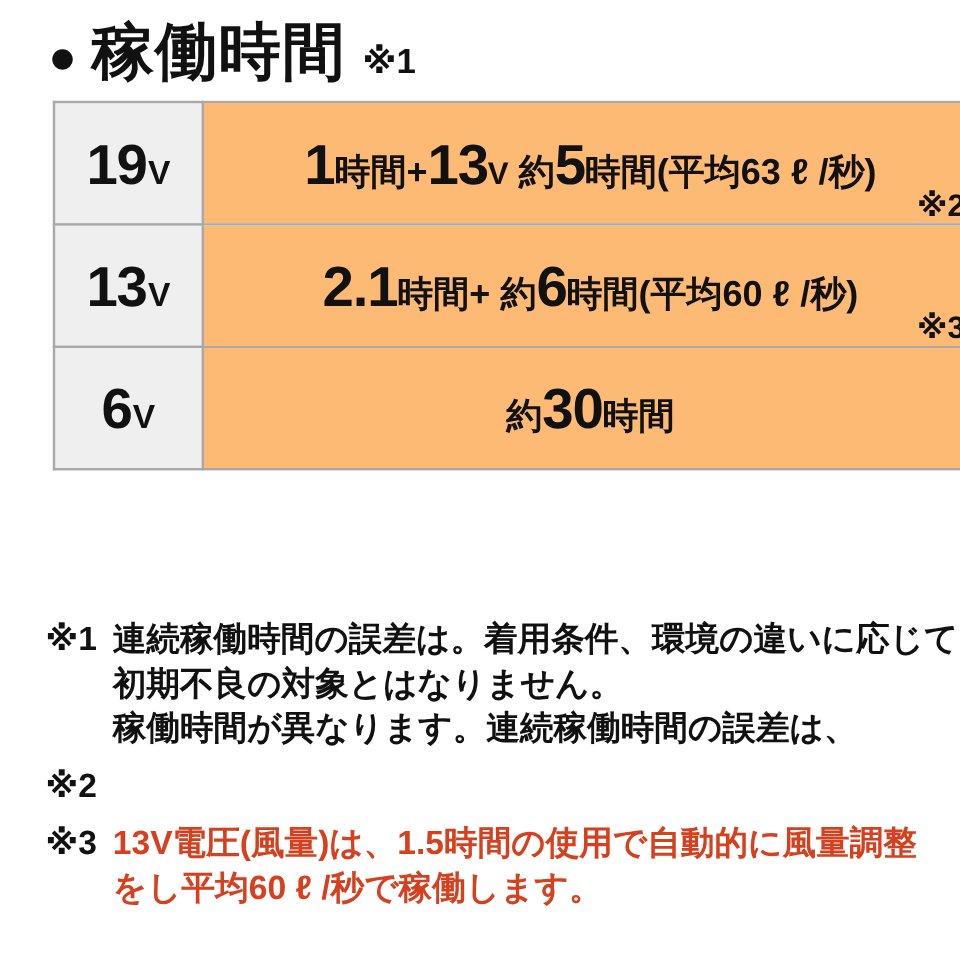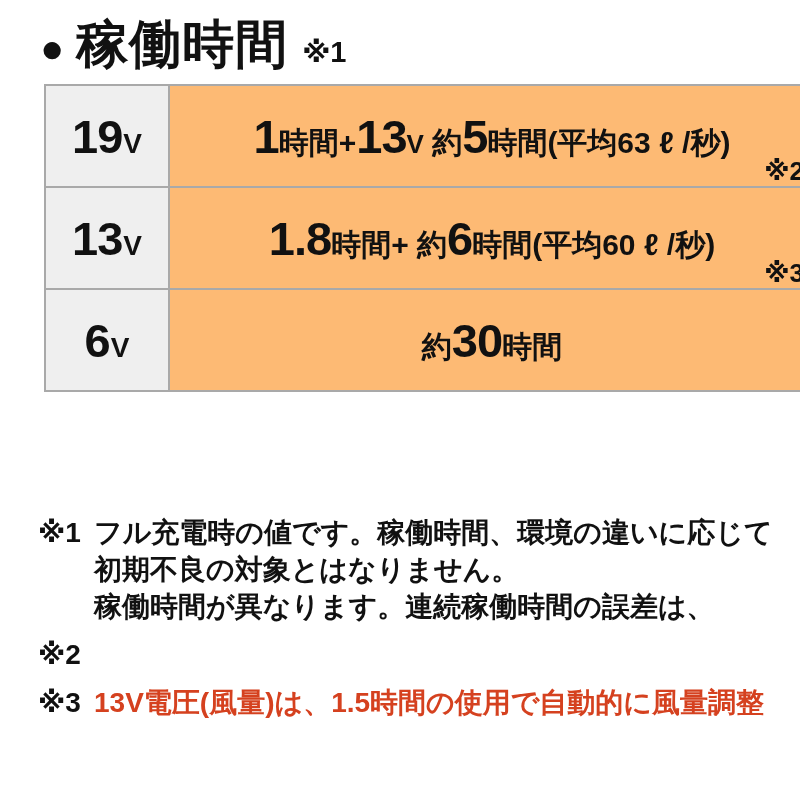--- a/index.html
+++ b/index.html
@@ -120,48 +120,49 @@
     <tr>
       <td class="vcell"><span class="v-num">19</span><span class="v-unit">V</span></td>
       <td class="dcell">
         <span class="seg lg">1</span><span class="seg md">時間+</span><span class="seg lg">13</span><span class="seg sm">V</span><span class="seg md"> 約</span><span class="seg lg">5</span><span class="seg md">時間(平均63 ℓ /秒)</span>
         <span class="note-ref">※2</span>
       </td>
     </tr>
     <tr>
       <td class="vcell"><span class="v-num">13</span><span class="v-unit">V</span></td>
       <td class="dcell">
-        <span class="seg lg">1.8</span><span class="seg md">時間+</span><span class="seg md"> 約</span><span class="seg lg">6</span><span class="seg md">時間(平均60 ℓ /秒)</span>
+        <span class="seg lg">2.1</span><span class="seg md">時間+</span><span class="seg md"> 約</span><span class="seg lg">6</span><span class="seg md">時間(平均60 ℓ /秒)</span>
         <span class="note-ref">※3</span>
       </td>
     </tr>
     <tr>
       <td class="vcell"><span class="v-num">6</span><span class="v-unit">V</span></td>
       <td class="dcell">
         <span class="seg md">約</span><span class="seg lg">30</span><span class="seg md">時間</span>
       </td>
     </tr>
   </tbody>
 </table>
 
 <div class="footnotes">
 
   <div class="fn">
     <div class="fn-marker">※1</div>
     <div class="fn-text">
-      <div>フル充電時の値です。稼働時間、環境の違いに応じて</div>
+      <div>連続稼働時間の誤差は。着用条件、環境の違いに応じて</div>
       <div>初期不良の対象とはなりません。</div>
       <div>稼働時間が異なります。連続稼働時間の誤差は、</div>
     </div>
   </div>
 
   <div class="fn red">
     <div class="fn-marker">※2</div>
   </div>
 
   <div class="fn red">
     <div class="fn-marker">※3</div>
     <div class="fn-text">
       <div>13V電圧(風量)は、1.5時間の使用で自動的に風量調整</div>
+      <div>をし平均60 ℓ /秒で稼働します。</div>
     </div>
   </div>
 
 </div>
 
 </body></html>

